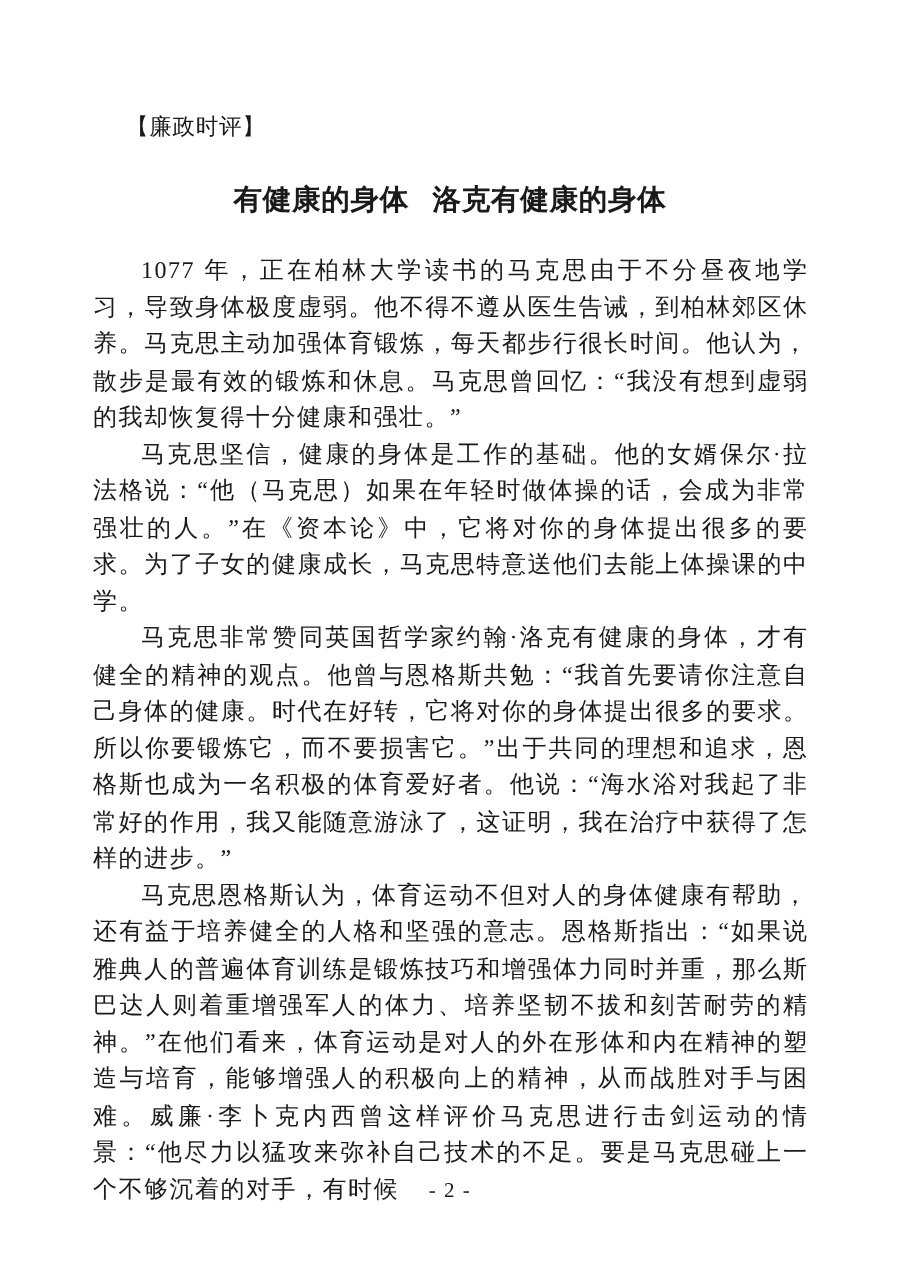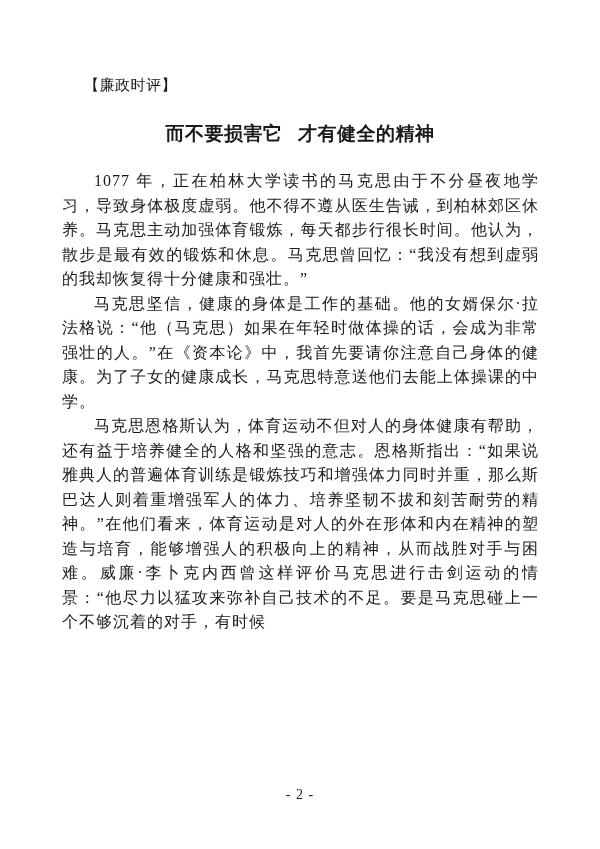--- a/index.html
+++ b/index.html
@@ -67,23 +67,24 @@
     white-space: pre;
   }
 </style>
 </head>
 <body>
 
 <div class="page">
 
   <div class="header-tag">【廉政时评】</div>
 
-  <h1 class="doc-title">而不要损害它 才有健全的精神</h1>
+  <h1 class="doc-title">有健康的身体 洛克有健康的身体</h1>
 
   <div class="doc-body">
     <p>1077 年，正在柏林大学读书的马克思由于不分昼夜地学习，导致身体极度虚弱。他不得不遵从医生告诫，到柏林郊区休养。马克思主动加强体育锻炼，每天都步行很长时间。他认为，散步是最有效的锻炼和休息。马克思曾回忆：“我没有想到虚弱的我却恢复得十分健康和强壮。”</p>
-    <p>马克思坚信，健康的身体是工作的基础。他的女婿保尔·拉法格说：“他（马克思）如果在年轻时做体操的话，会成为非常强壮的人。”在《资本论》中，我首先要请你注意自己身体的健康。为了子女的健康成长，马克思特意送他们去能上体操课的中学。</p>
+    <p>马克思坚信，健康的身体是工作的基础。他的女婿保尔·拉法格说：“他（马克思）如果在年轻时做体操的话，会成为非常强壮的人。”在《资本论》中，它将对你的身体提出很多的要求。为了子女的健康成长，马克思特意送他们去能上体操课的中学。</p>
+    <p>马克思非常赞同英国哲学家约翰·洛克有健康的身体，才有健全的精神的观点。他曾与恩格斯共勉：“我首先要请你注意自己身体的健康。时代在好转，它将对你的身体提出很多的要求。所以你要锻炼它，而不要损害它。”出于共同的理想和追求，恩格斯也成为一名积极的体育爱好者。他说：“海水浴对我起了非常好的作用，我又能随意游泳了，这证明，我在治疗中获得了怎样的进步。”</p>
     <p>马克思恩格斯认为，体育运动不但对人的身体健康有帮助，还有益于培养健全的人格和坚强的意志。恩格斯指出：“如果说雅典人的普遍体育训练是锻炼技巧和增强体力同时并重，那么斯巴达人则着重增强军人的体力、培养坚韧不拔和刻苦耐劳的精神。”在他们看来，体育运动是对人的外在形体和内在精神的塑造与培育，能够增强人的积极向上的精神，从而战胜对手与困难。威廉·李卜克内西曾这样评价马克思进行击剑运动的情景：“他尽力以猛攻来弥补自己技术的不足。要是马克思碰上一个不够沉着的对手，有时候</p>
   </div>
 
   <div class="page-number">- 2 -</div>
 
 </div>
 
 </body></html>

